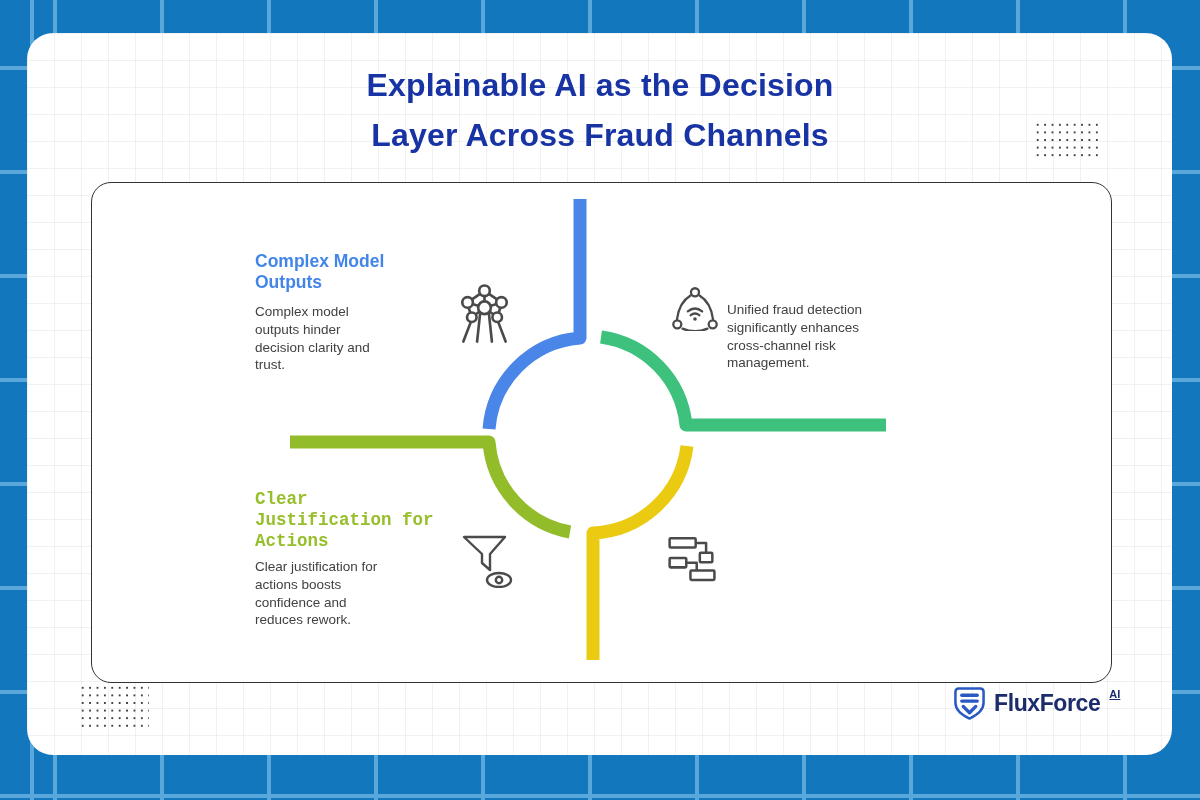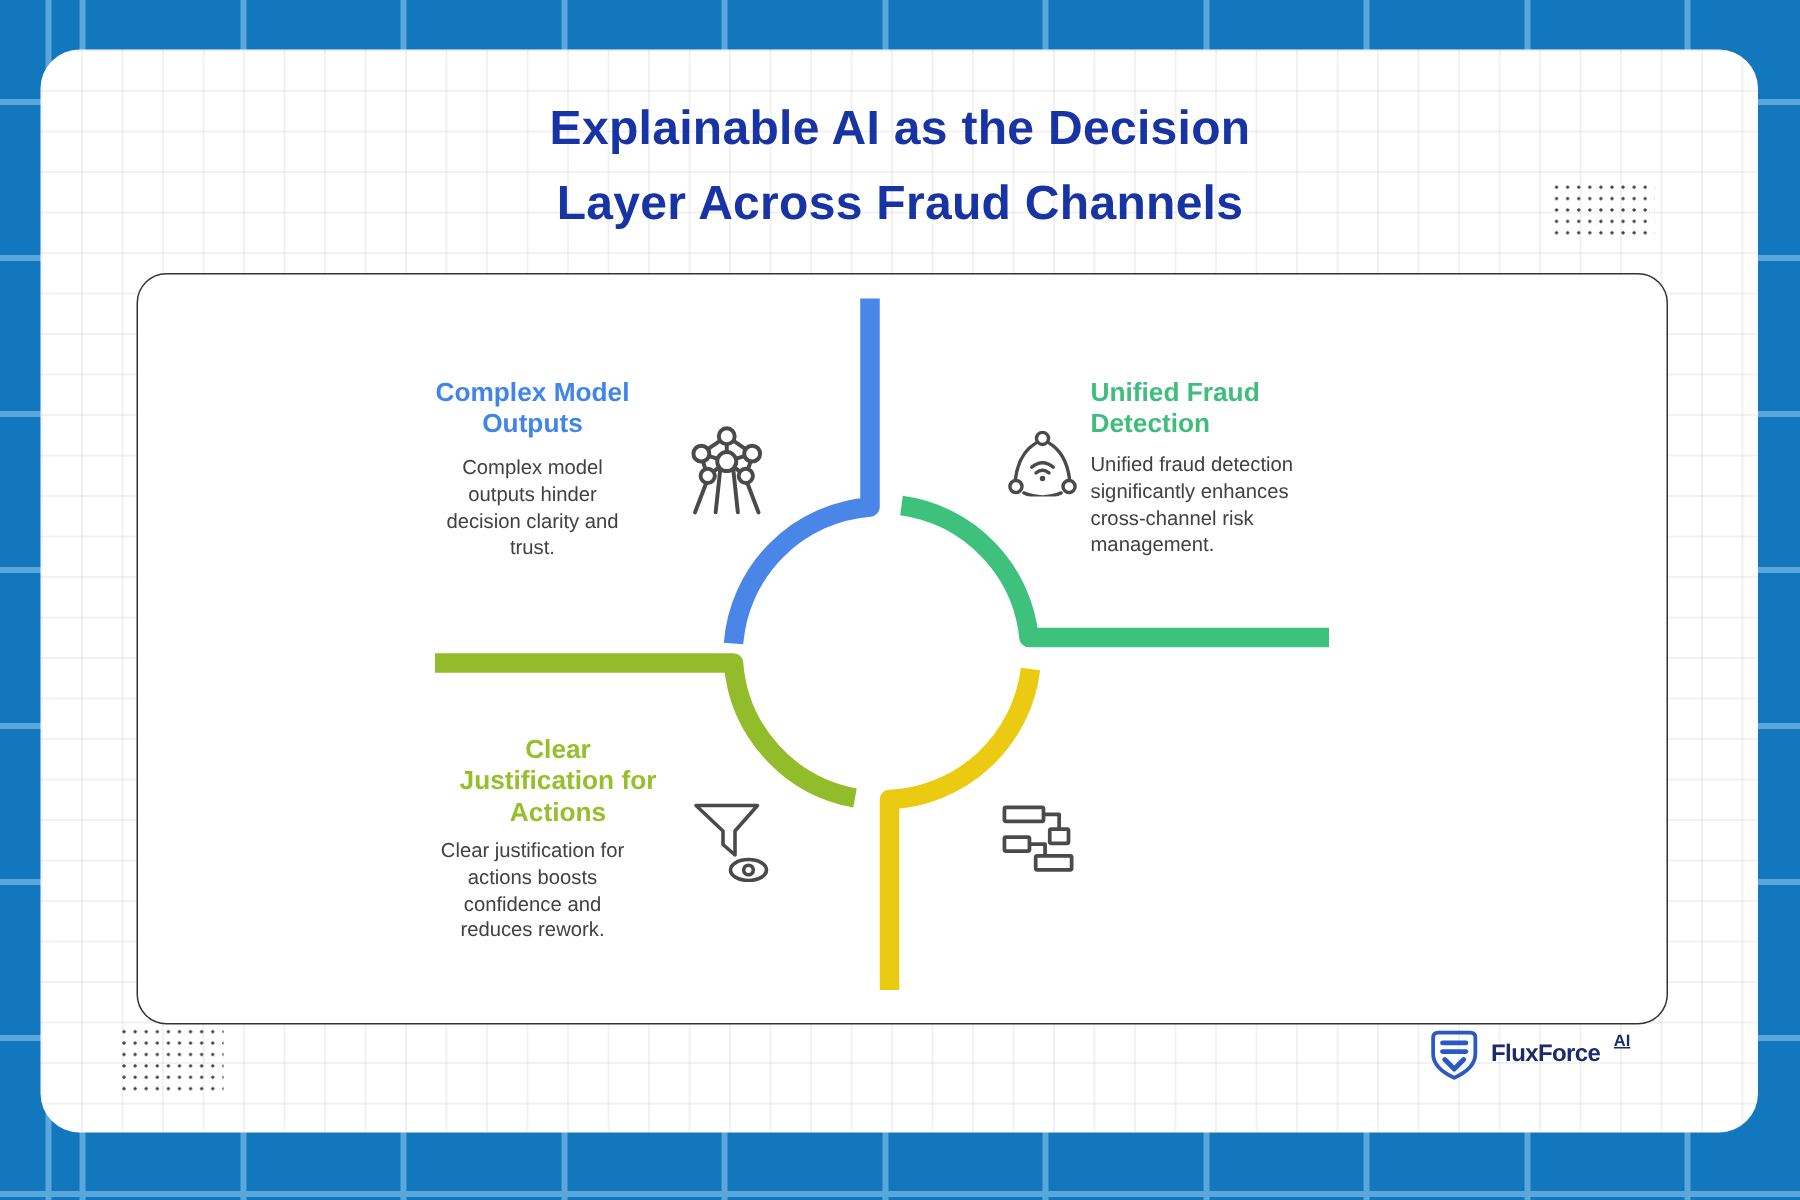--- a/index.html
+++ b/index.html
@@ -40,45 +40,45 @@
   .ring{position:absolute;left:0;top:0;z-index:2;pointer-events:none;}
 
   .q-heading{
     position:absolute;margin:0;z-index:3;font-size:17.5px;font-weight:700;
     line-height:21px;white-space:pre-line;
   }
   .q-body{
     position:absolute;margin:0;z-index:3;font-size:13.5px;font-weight:400;
     line-height:17.8px;white-space:pre-line;color:#414141;
   }
-  .align-r{text-align:center;}
+  .align-r{text-align:left;}
 
   .tl-heading{left:255px;top:251px;width:200px;}
   .tl-body{left:255px;top:303px;width:200px;}
   .tr-heading{left:727px;top:251px;width:210px;}
   .tr-body{left:727px;top:301px;width:210px;}
-  .bl-heading{left:272px;top:489px;width:200px;}
+  .bl-heading{left:255px;top:489px;width:200px;font-family:Liberation Mono, monospace;}
   .bl-body{left:255px;top:558px;width:200px;}
   .br-heading{left:727px;top:520px;width:230px;}
   .br-body{left:727px;top:547px;width:230px;}
 
   .q-icon{position:absolute;z-index:3;color:#4A4A4A;}
   .icon-tl{left:457px;top:281px;}
   .icon-tr{left:672px;top:287px;}
   .icon-bl{left:461px;top:530px;}
   .icon-br{left:665px;top:533px;}
 
   .dots{position:absolute;z-index:1;
     background-image:radial-gradient(circle, #3F3F3F 0.9px, transparent 1.15px);
     background-size:7.4px 7.6px;}
   .dots-tr{left:1034px;top:121px;width:69px;height:40px;}
   .dots-bl{left:79px;top:684px;width:70px;height:47px;}
 
   .logo{position:absolute;left:953px;top:685px;z-index:3;display:flex;align-items:center;gap:8px;}
-  .logo-text{font-size:16px;font-weight:800;letter-spacing:-0.4px;line-height:36px;}
+  .logo-text{font-size:23px;font-weight:800;letter-spacing:-0.4px;line-height:36px;}
   .logo-sup{font-size:11px;font-weight:800;align-self:flex-start;margin-top:3px;margin-left:1px;text-decoration:underline;}
 </style>
 </head>
 <body>
 
 <div class="stage" style="background-color: rgb(19, 119, 189);">
 
   <div class="frame"></div>
 
   <h1 class="title" style="color: rgb(24, 52, 164);">Explainable AI as the Decision
@@ -121,22 +121,20 @@
       <line x1="38" y1="35" x2="46" y2="56"></line>
       <circle cx="26" cy="8" r="5" fill="#fff"></circle>
       <circle cx="10" cy="19" r="5" fill="#fff"></circle>
       <circle cx="42" cy="19" r="5" fill="#fff"></circle>
       <circle cx="26" cy="24" r="6" fill="#fff"></circle>
       <circle cx="14" cy="33" r="4.5" fill="#fff"></circle>
       <circle cx="38" cy="33" r="4.5" fill="#fff"></circle>
     </g>
   </svg>
 
-  <h2 class="q-heading tr-heading" style="color: rgb(63, 189, 124);">Unified Fraud
-Detection</h2>
   <p class="q-body tr-body" style="color: rgb(65, 65, 65);">Unified fraud detection
 significantly enhances
 cross-channel risk
 management.</p>
   <svg class="q-icon icon-tr" width="46" height="44" viewBox="0 0 48 46">
     <g stroke="currentColor" stroke-width="2.4" fill="none" stroke-linecap="round">
       <path d="M 19.3 8.8 Q 7.5 16 5.2 33.5"></path>
       <path d="M 28.7 8.8 Q 40.5 16 42.8 33.5"></path>
       <path d="M 11 43.5 Q 24 49 37 43.5"></path>
       <path d="M 16.5 25.5 Q 24 19.5 31.5 25.5"></path>

